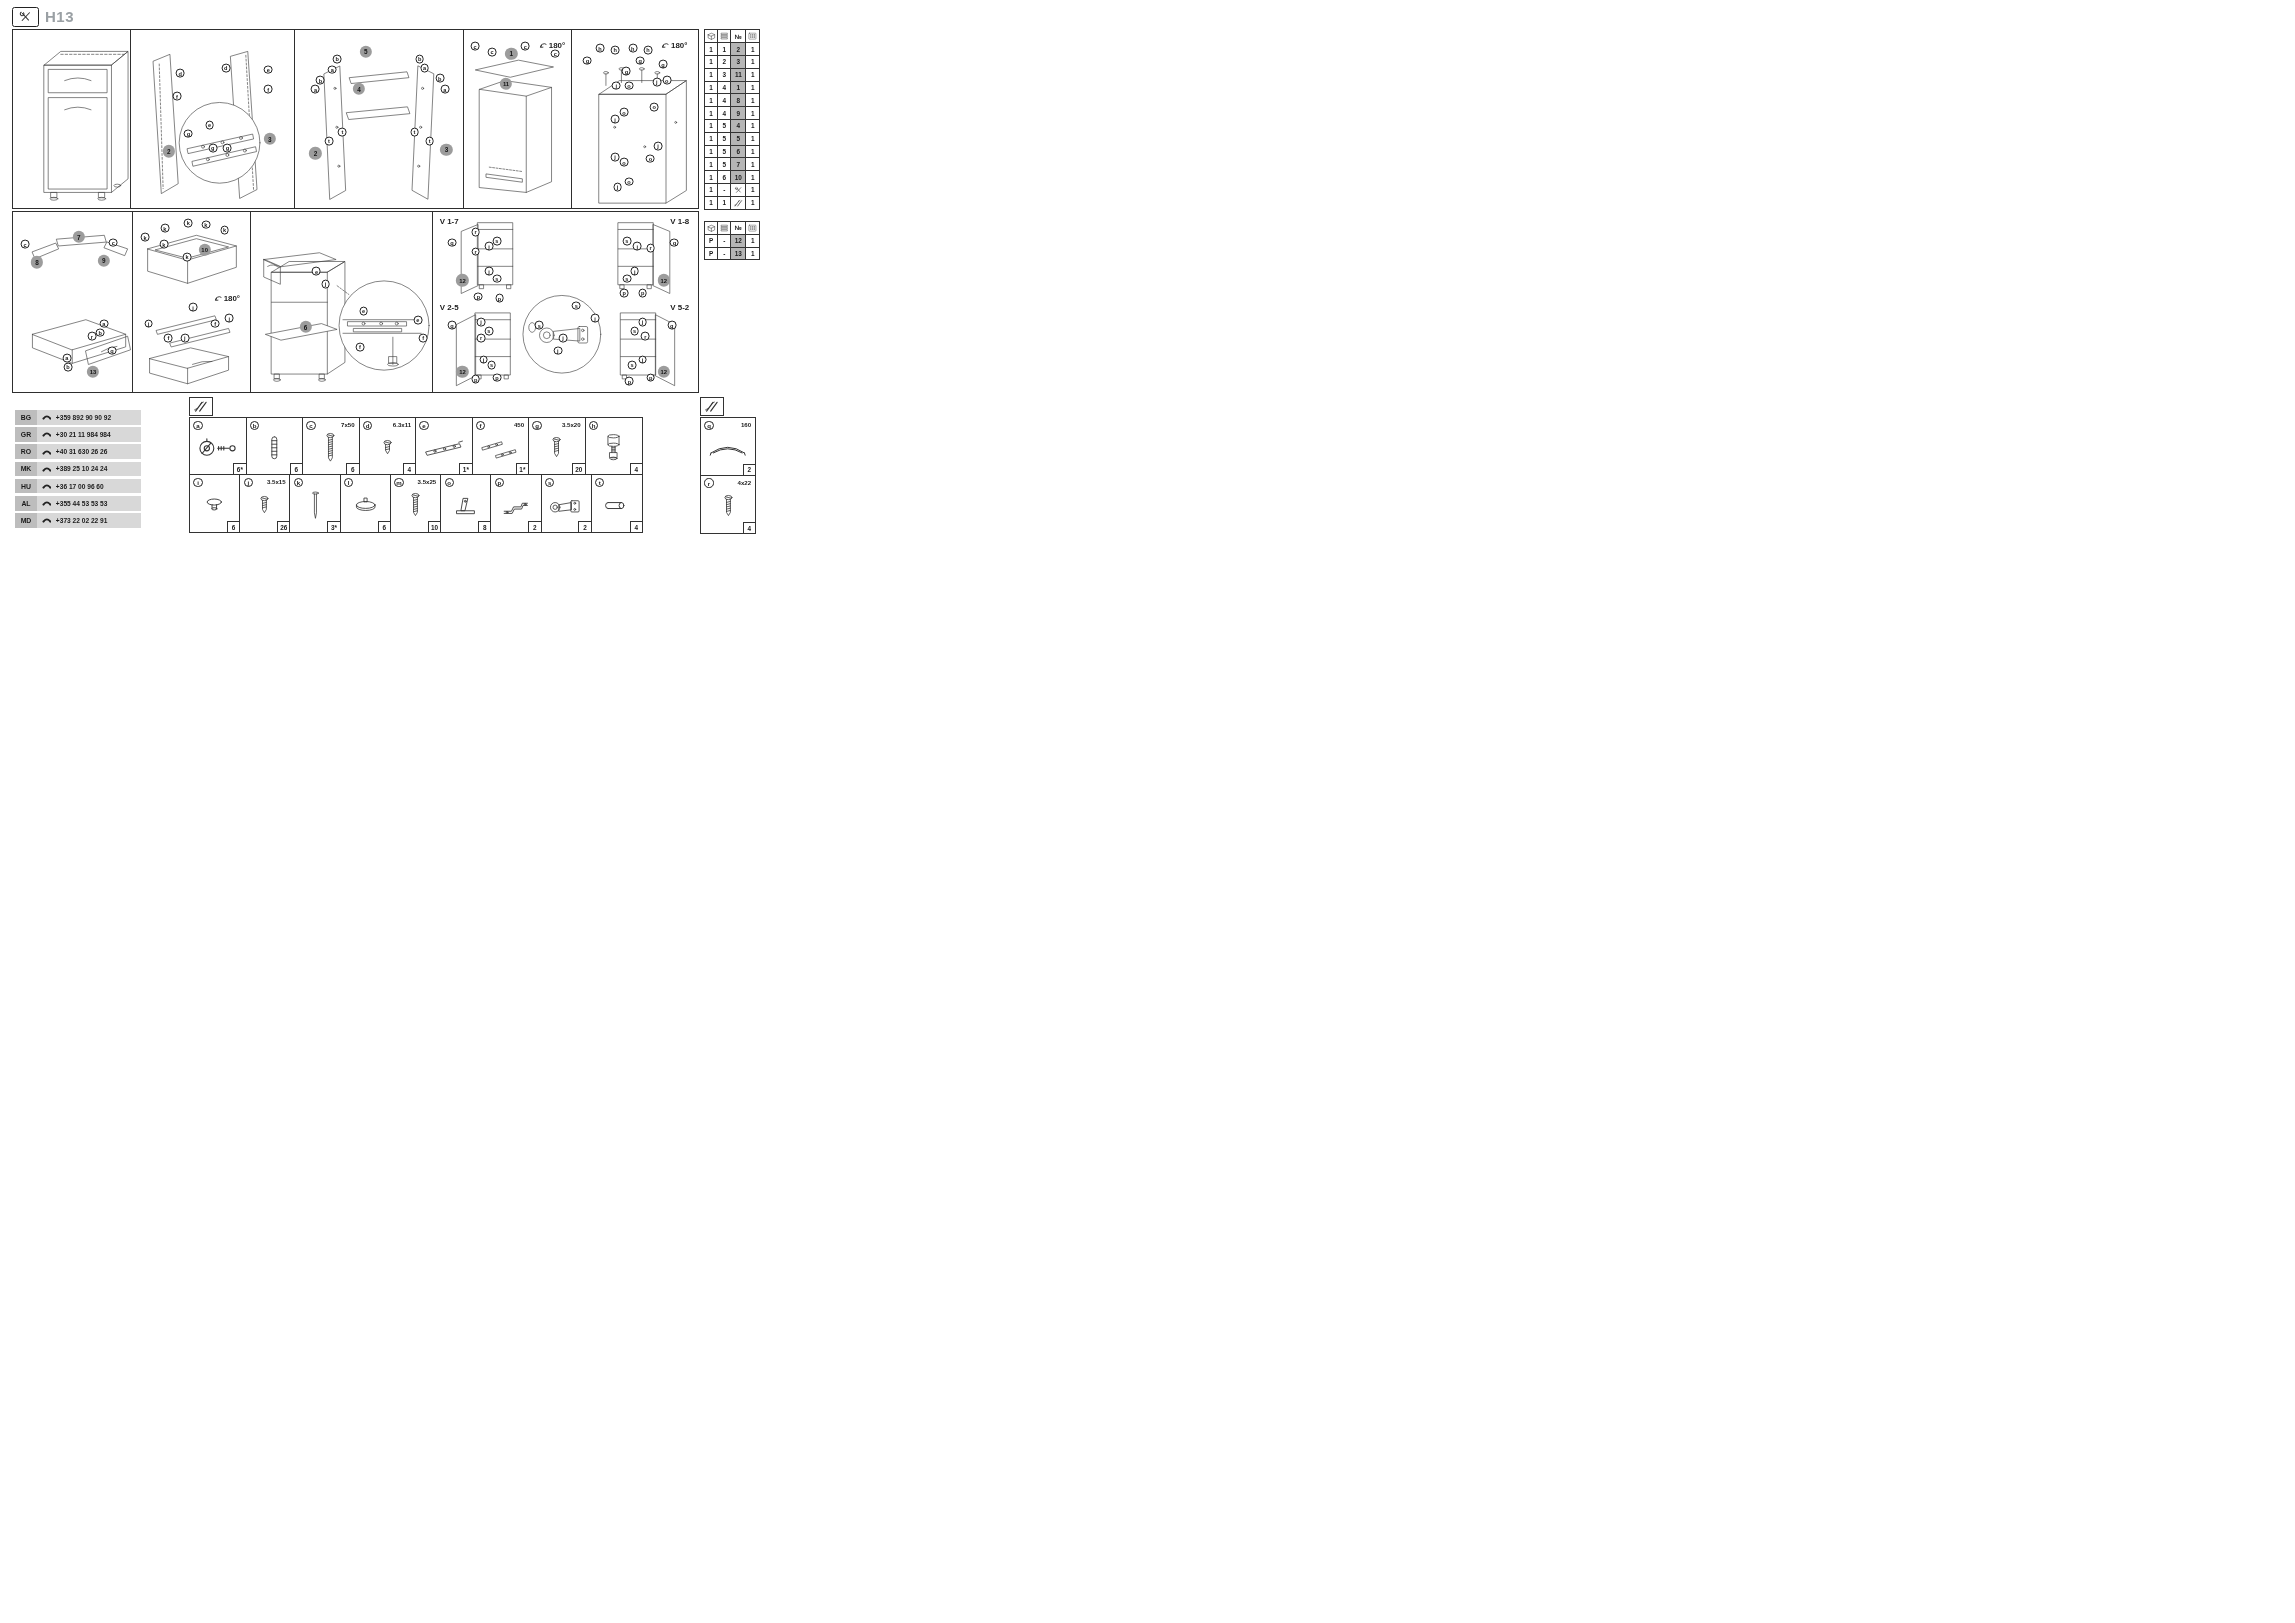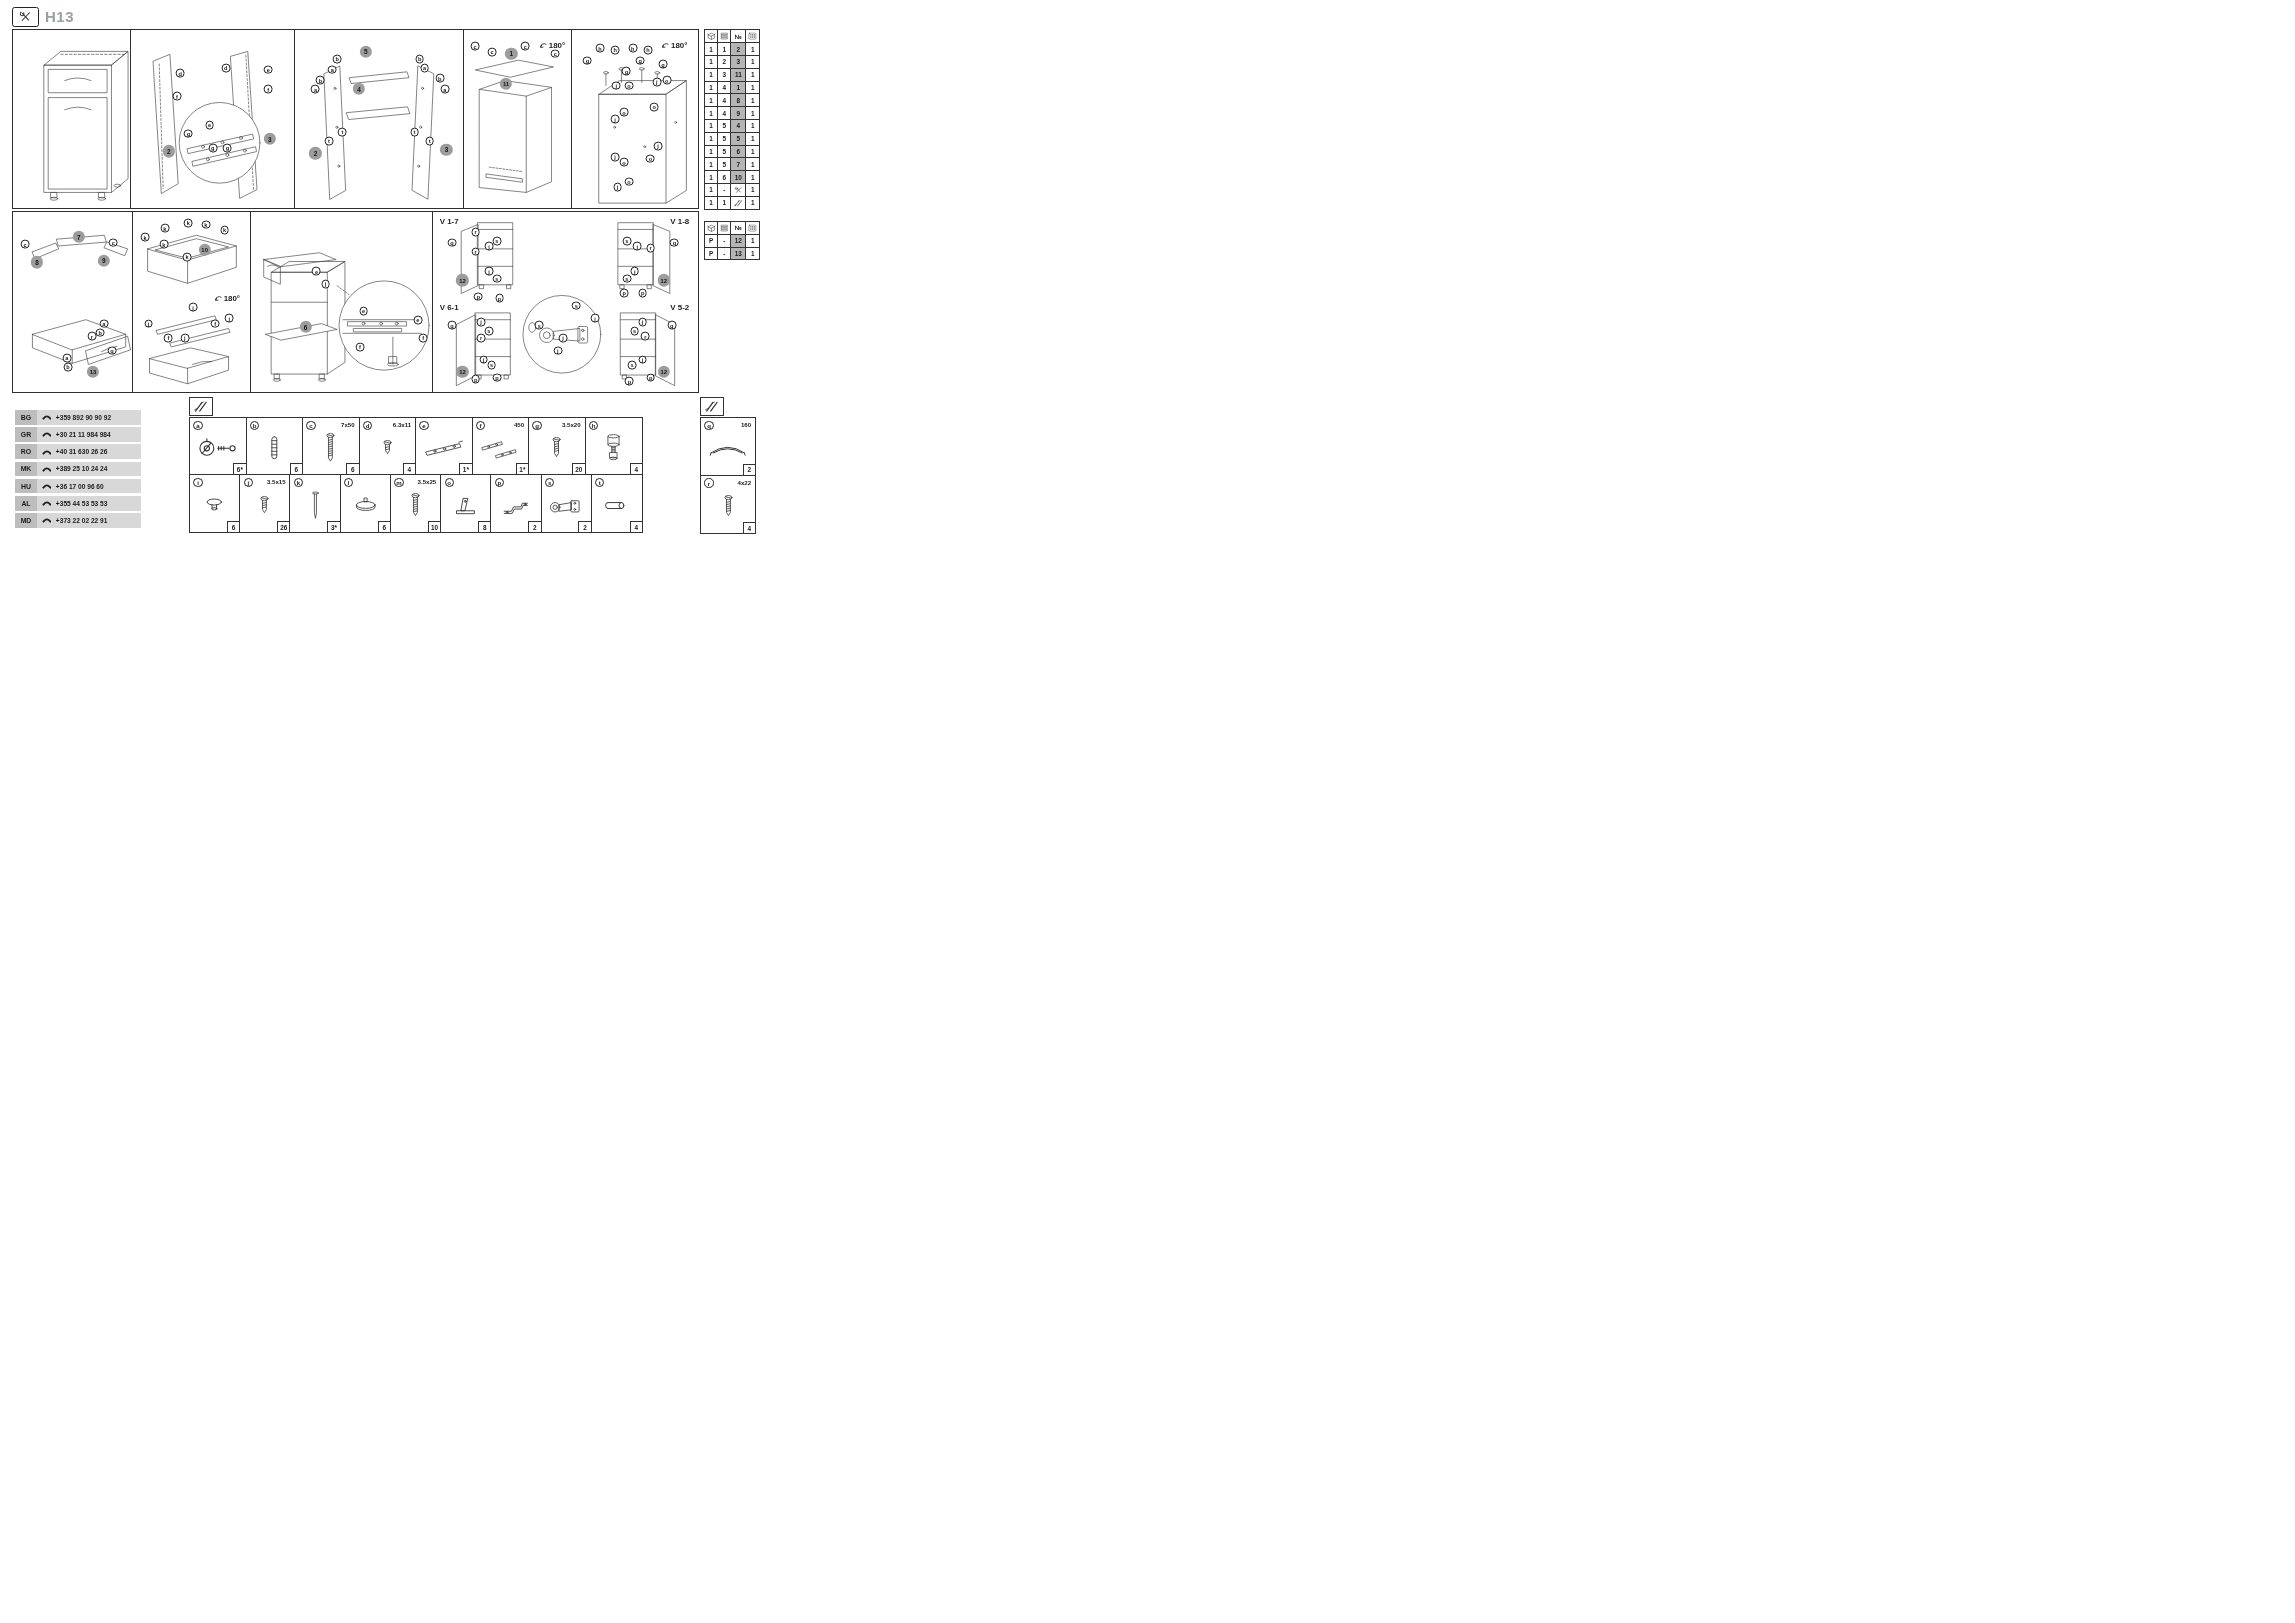--- a/index.html
+++ b/index.html
@@ -544,21 +544,21 @@
         <ellipse cx="204" cy="238" rx="7" ry="10"></ellipse>
         <circle cx="234" cy="254" r="15"></circle>
           <circle cx="234" cy="254" r="7"></circle>
         <path d="M248 246 L302 240 V266 L248 262 Z"></path>
         <rect x="298" y="236" width="20" height="34" rx="3"></rect>
         <circle cx="308" cy="244" r="2.6"></circle>
           <circle cx="308" cy="262" r="2.6"></circle>
       </svg>
     <div class="co co-l" style="left: 6%; top: 5%;">V 1-7</div>
         <div class="co co-l" style="left: 93%; top: 5%;">V 1-8</div>
-        <div class="co co-l" style="left: 6%; top: 53%;">V 6-1</div>
+        <div class="co co-l" style="left: 6%; top: 53%;">V 2-5</div>
         <div class="co co-l" style="left: 93%; top: 53%;">V 5-2</div>
         <div class="co co-c" style="left: 7%; top: 17%;">q</div>
         <div class="co co-c" style="left: 16%; top: 11%;">r</div>
         <div class="co co-c" style="left: 24%; top: 16%;">s</div>
         <div class="co co-c" style="left: 21%; top: 19%;">j</div>
         <div class="co co-c" style="left: 16%; top: 22%;">r</div>
         <div class="co co-c" style="left: 21%; top: 33%;">j</div>
         <div class="co co-c" style="left: 24%; top: 37%;">s</div>
         <div class="co co-c" style="left: 17%; top: 47%;">p</div>
         <div class="co co-c" style="left: 25%; top: 48%;">p</div>

